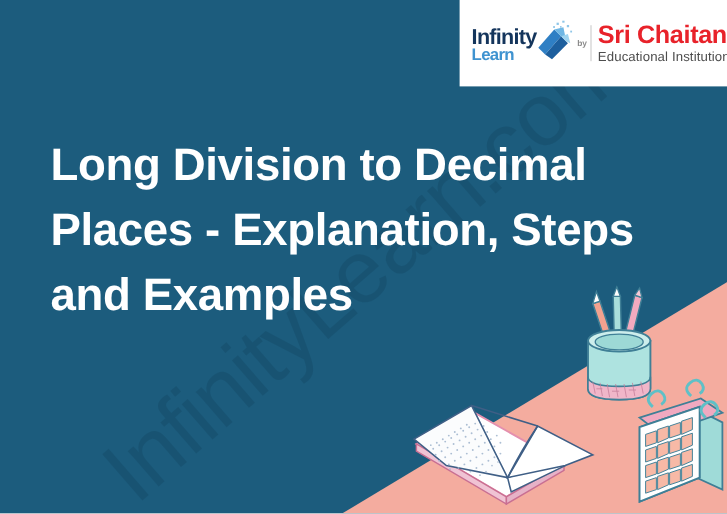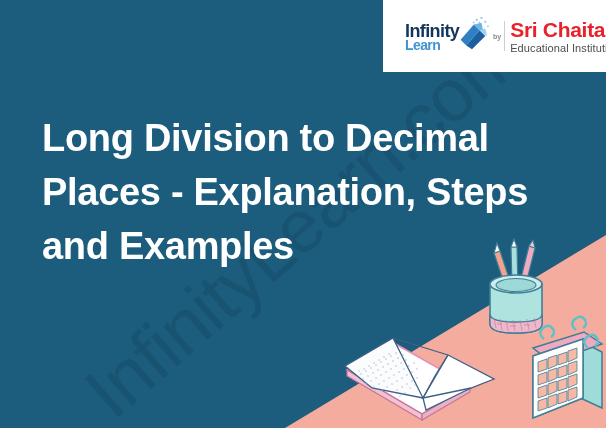--- a/index.html
+++ b/index.html
@@ -46,21 +46,21 @@
   .logo-bar {
     position: absolute;
     left: 383px;
     top: 0;
     width: 223px;
     height: 72px;
     background: #ffffff;
     z-index: 6;
     display: flex;
     align-items: center;
-    padding: 0 8px 0 22px;
+    padding: 0 8px 0 10px;
     box-sizing: border-box;
   }
   .il-logo {
     position: relative;
     width: 82px;
     height: 46px;
     flex: 0 0 auto;
   }
   .il-word {
     position: absolute;

